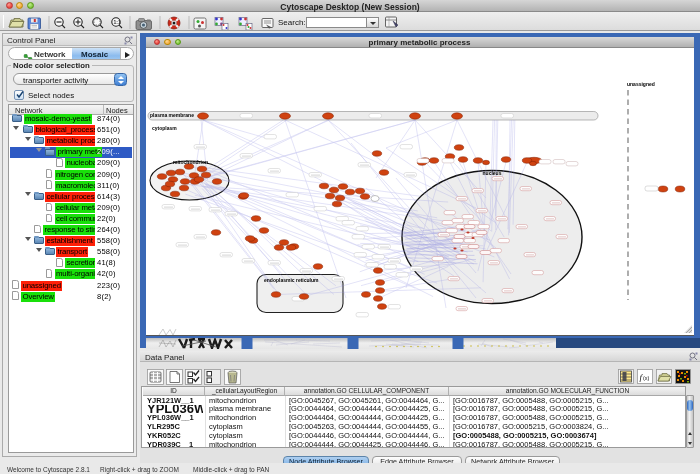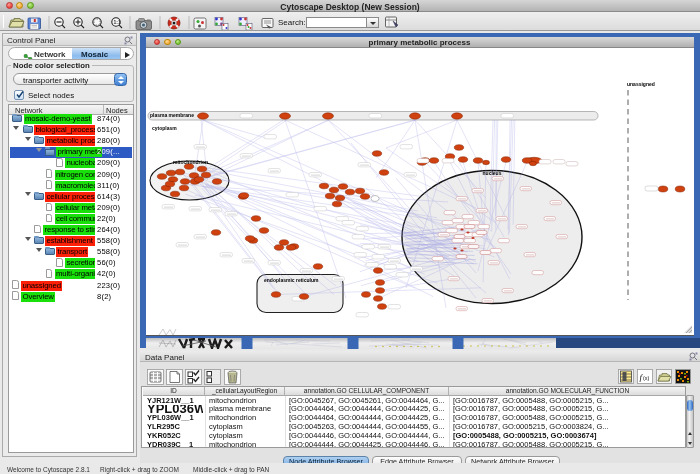--- a/index.html
+++ b/index.html
@@ -204,21 +204,21 @@
       <div style="position:absolute;left:25.5px;top:132.1px;width:5px;height:2px;background:#6f97c2;border-radius:1px 1px 0 0"></div>
 <div style="position:absolute;left:37.0px;top:132.1px;max-width:50px;overflow:hidden;white-space:nowrap;background:#ff2008;color:#000;font-size:7.8px;letter-spacing:-0.15px;line-height:10px;padding:0 1.5px">establishment of lo</div>
 <div style="position:absolute;left:89px;top:132.1px;color:#000;font-size:7.6px;letter-spacing:0.2px;line-height:10px">558(0)</div>
 <div style="position:absolute;left:27.5px;top:143.9px;width:0;height:0;border-left:3.5px solid transparent;border-right:3.5px solid transparent;border-top:4.5px solid #555"></div>
 <div style="position:absolute;left:36.5px;top:144.39999999999998px;width:10px;height:7px;background:linear-gradient(#8fb4d9,#5b87b5);border:0.5px solid #3a5f88;border-radius:1px"></div>
       <div style="position:absolute;left:36.5px;top:143.2px;width:5px;height:2px;background:#6f97c2;border-radius:1px 1px 0 0"></div>
 <div style="position:absolute;left:48.0px;top:143.2px;max-width:39px;overflow:hidden;white-space:nowrap;background:#ff2008;color:#000;font-size:7.8px;letter-spacing:-0.15px;line-height:10px;padding:0 1.5px">transport</div>
 <div style="position:absolute;left:89px;top:143.2px;color:#000;font-size:7.6px;letter-spacing:0.2px;line-height:10px">558(0)</div>
 <div style="position:absolute;left:48px;top:153.99999999999997px;width:6.5px;height:8.5px;background:#fff;border:0.6px solid #9a9a9a;border-radius:0 2.5px 0 0"></div>
 <div style="position:absolute;left:57px;top:154.3px;max-width:30px;overflow:hidden;white-space:nowrap;background:#19e00a;color:#000;font-size:7.8px;letter-spacing:-0.15px;line-height:10px;padding:0 1.5px">secretion</div>
-<div style="position:absolute;left:89px;top:154.3px;color:#000;font-size:7.6px;letter-spacing:0.2px;line-height:10px">56(0)</div>
+<div style="position:absolute;left:89px;top:154.3px;color:#000;font-size:7.6px;letter-spacing:0.2px;line-height:10px">41(8)</div>
 <div style="position:absolute;left:37.5px;top:165.1px;width:6.5px;height:8.5px;background:#fff;border:0.6px solid #9a9a9a;border-radius:0 2.5px 0 0"></div>
 <div style="position:absolute;left:46.5px;top:165.4px;max-width:40px;overflow:hidden;white-space:nowrap;background:#19e00a;color:#000;font-size:7.8px;letter-spacing:-0.15px;line-height:10px;padding:0 1.5px">multi-organism pro</div>
 <div style="position:absolute;left:89px;top:165.4px;color:#000;font-size:7.6px;letter-spacing:0.2px;line-height:10px">42(0)</div>
 <div style="position:absolute;left:4px;top:176.2px;width:6.5px;height:8.5px;background:#fff;border:0.6px solid #9a9a9a;border-radius:0 2.5px 0 0"></div>
 <div style="position:absolute;left:13px;top:176.5px;max-width:74px;overflow:hidden;white-space:nowrap;background:#ff2008;color:#000;font-size:7.8px;letter-spacing:-0.15px;line-height:10px;padding:0 1.5px">unassigned</div>
 <div style="position:absolute;left:89px;top:176.5px;color:#000;font-size:7.6px;letter-spacing:0.2px;line-height:10px">223(0)</div>
 <div style="position:absolute;left:4px;top:187.29999999999998px;width:6.5px;height:8.5px;background:#fff;border:0.6px solid #9a9a9a;border-radius:0 2.5px 0 0"></div>
 <div style="position:absolute;left:13px;top:187.6px;max-width:74px;overflow:hidden;white-space:nowrap;background:#19e00a;color:#000;font-size:7.8px;letter-spacing:-0.15px;line-height:10px;padding:0 1.5px">Overview</div>
 <div style="position:absolute;left:89px;top:187.6px;color:#000;font-size:7.6px;letter-spacing:0.2px;line-height:10px">8(2)</div>
   </div>

